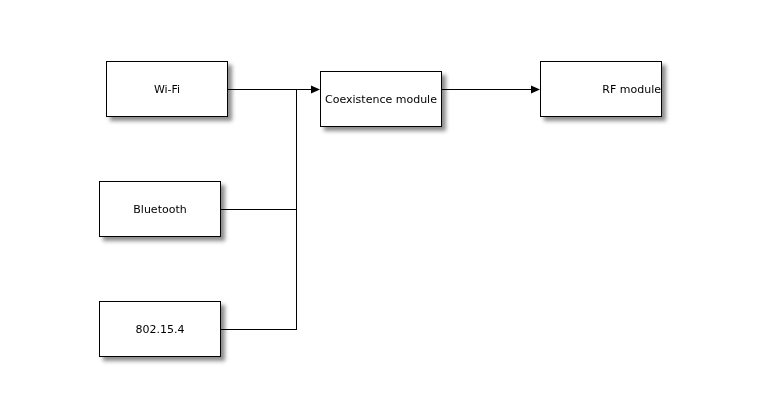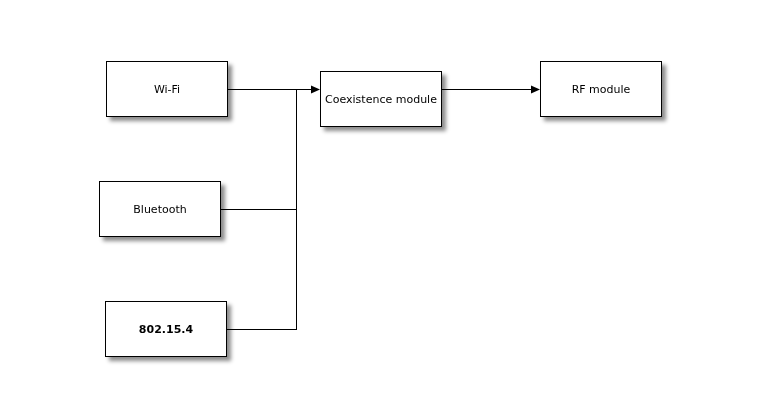--- a/index.html
+++ b/index.html
@@ -32,23 +32,23 @@
     display: flex;
     align-items: center;
     justify-content: center;
     font-size: 11px;
     color: #000000;
     text-align: center;
     white-space: nowrap;
   }
   .node-wifi        { left: 106px;  top: 61px; }
   .node-bluetooth   { left: 99px;  top: 181px; align-items: center; }
-  .node-802154      { left: 105px;  top: 301px; font-weight: bold; }
+  .node-802154      { left: 99px;  top: 301px; }
   .node-coexistence { left: 320px; top: 71px; }
-  .node-rf          { left: 540px; top: 61px; }
+  .node-rf          { left: 540px; top: 61px; justify-content: flex-end; }
   .edge {
     stroke: #000000;
     stroke-width: 1;
     fill: none;
   }
   .arrowhead {
     fill: #000000;
     stroke: none;
   }
 </style>

